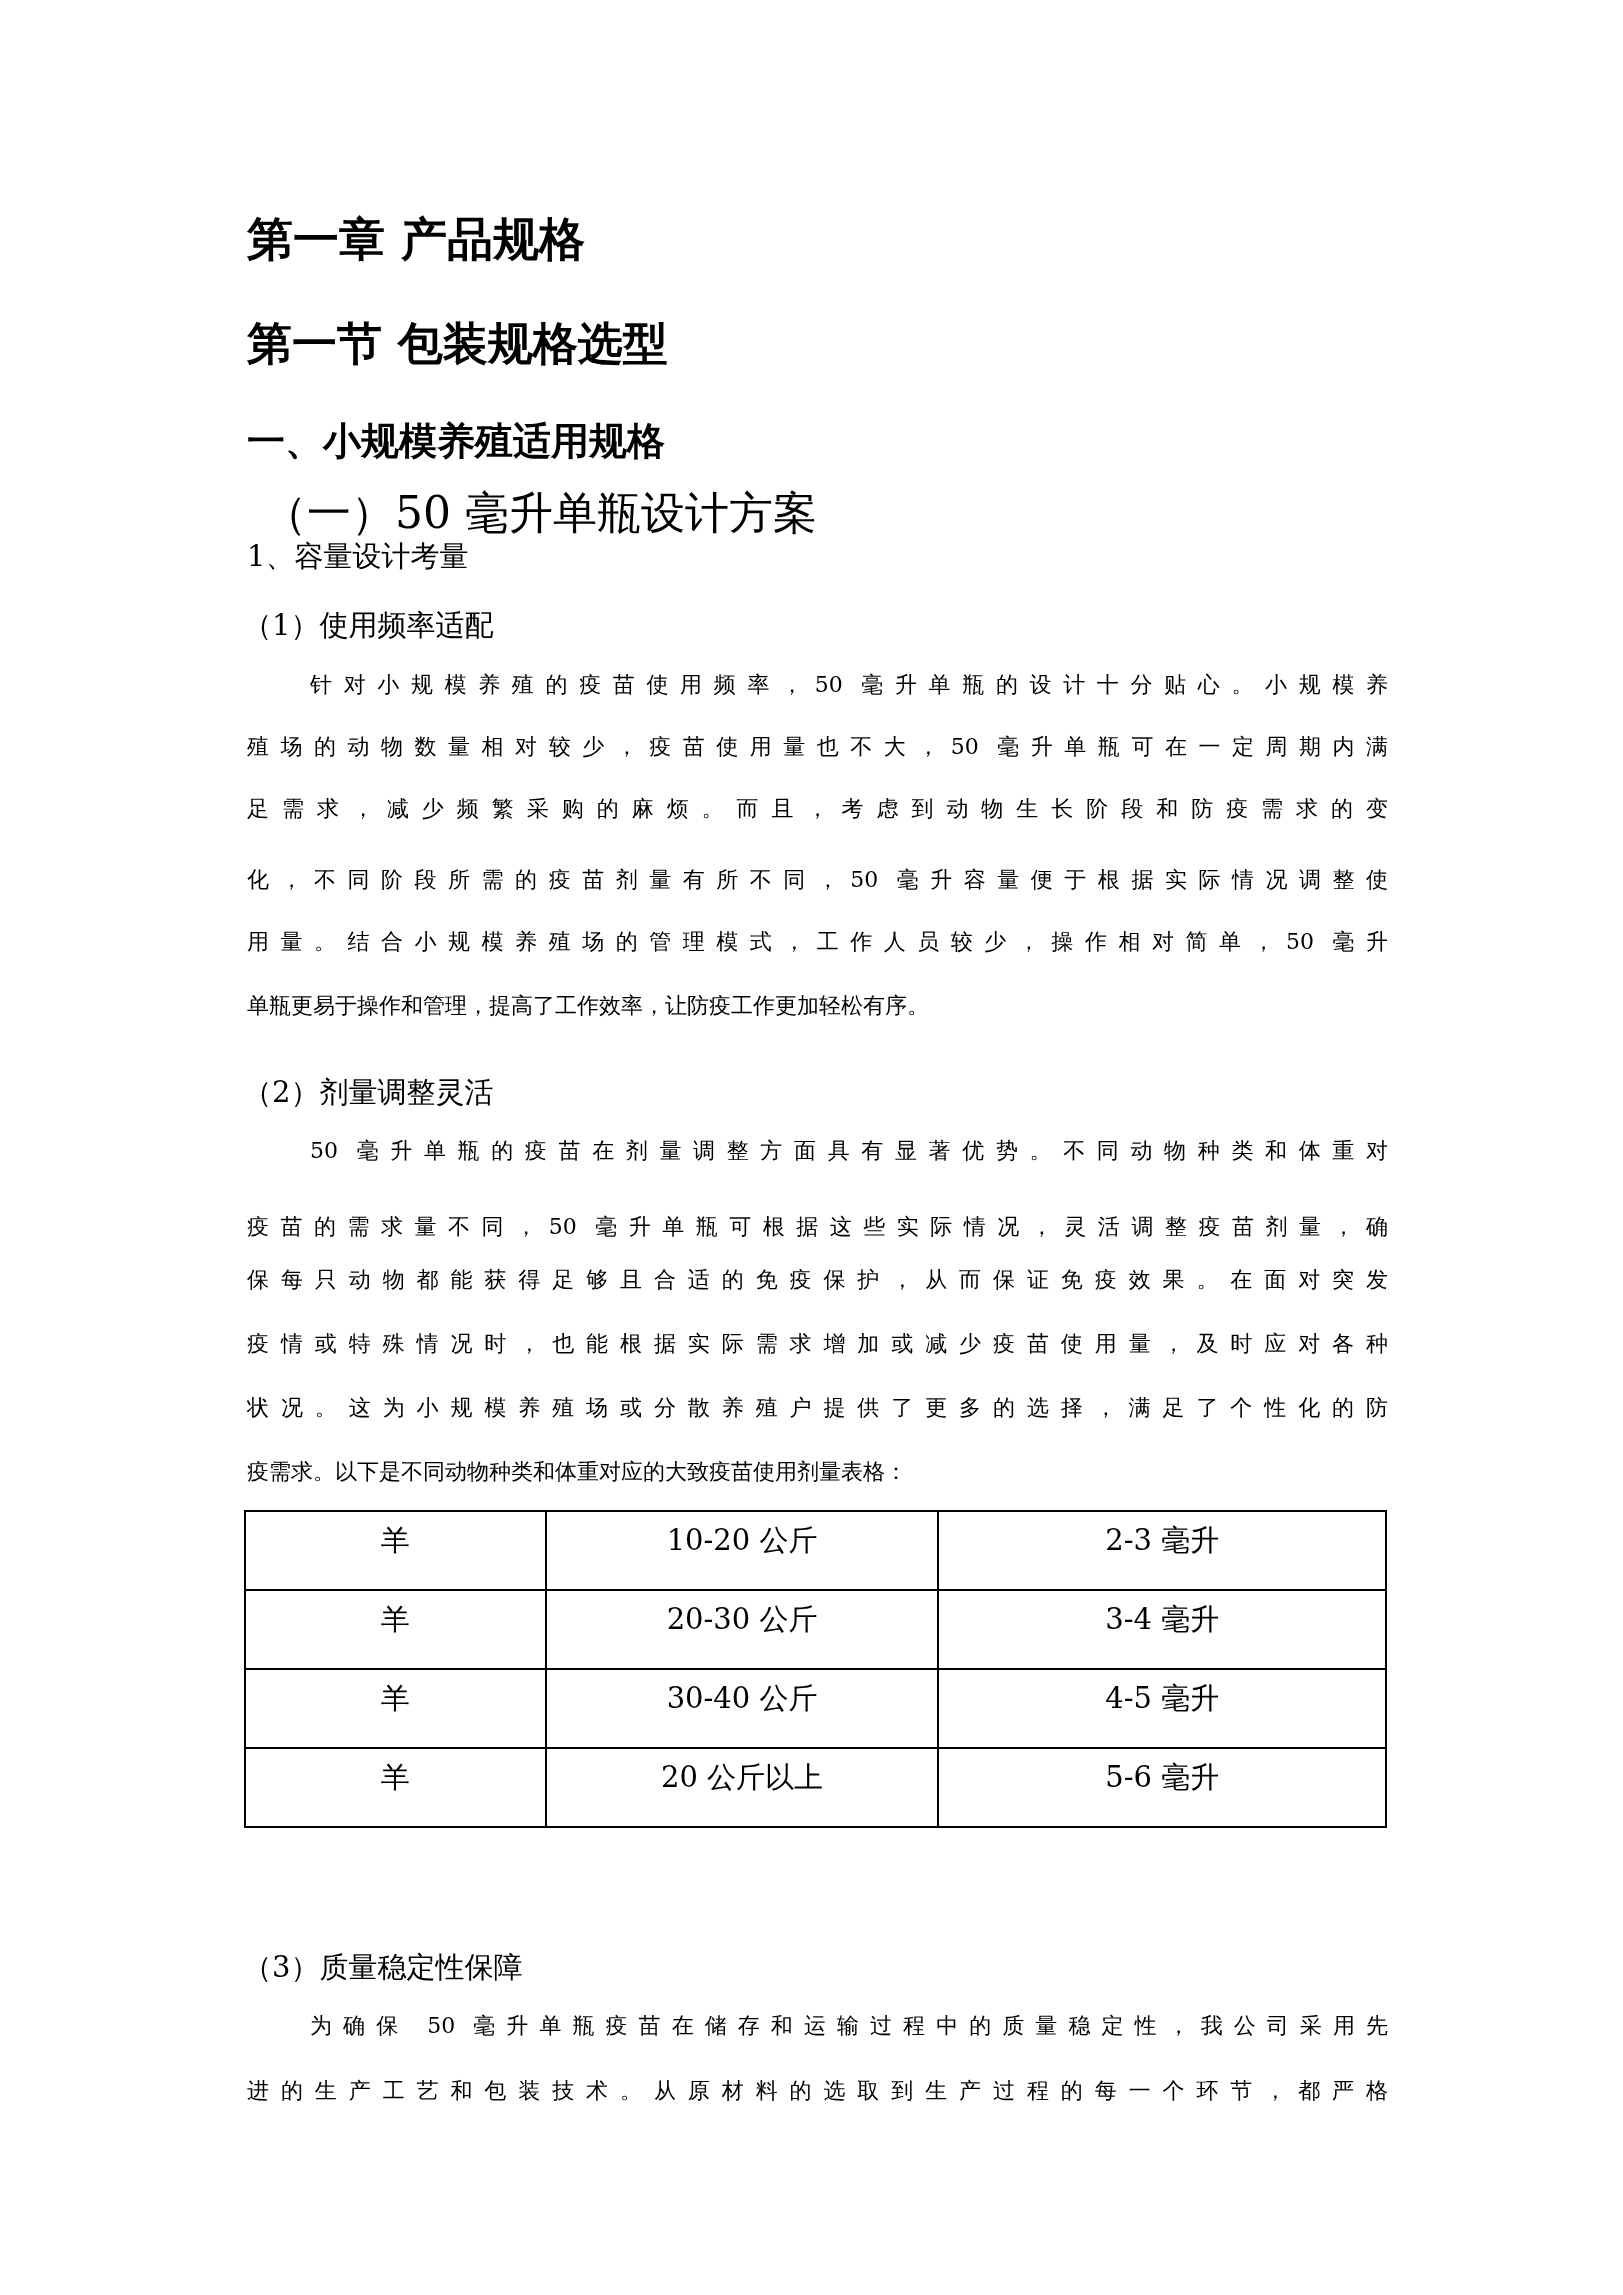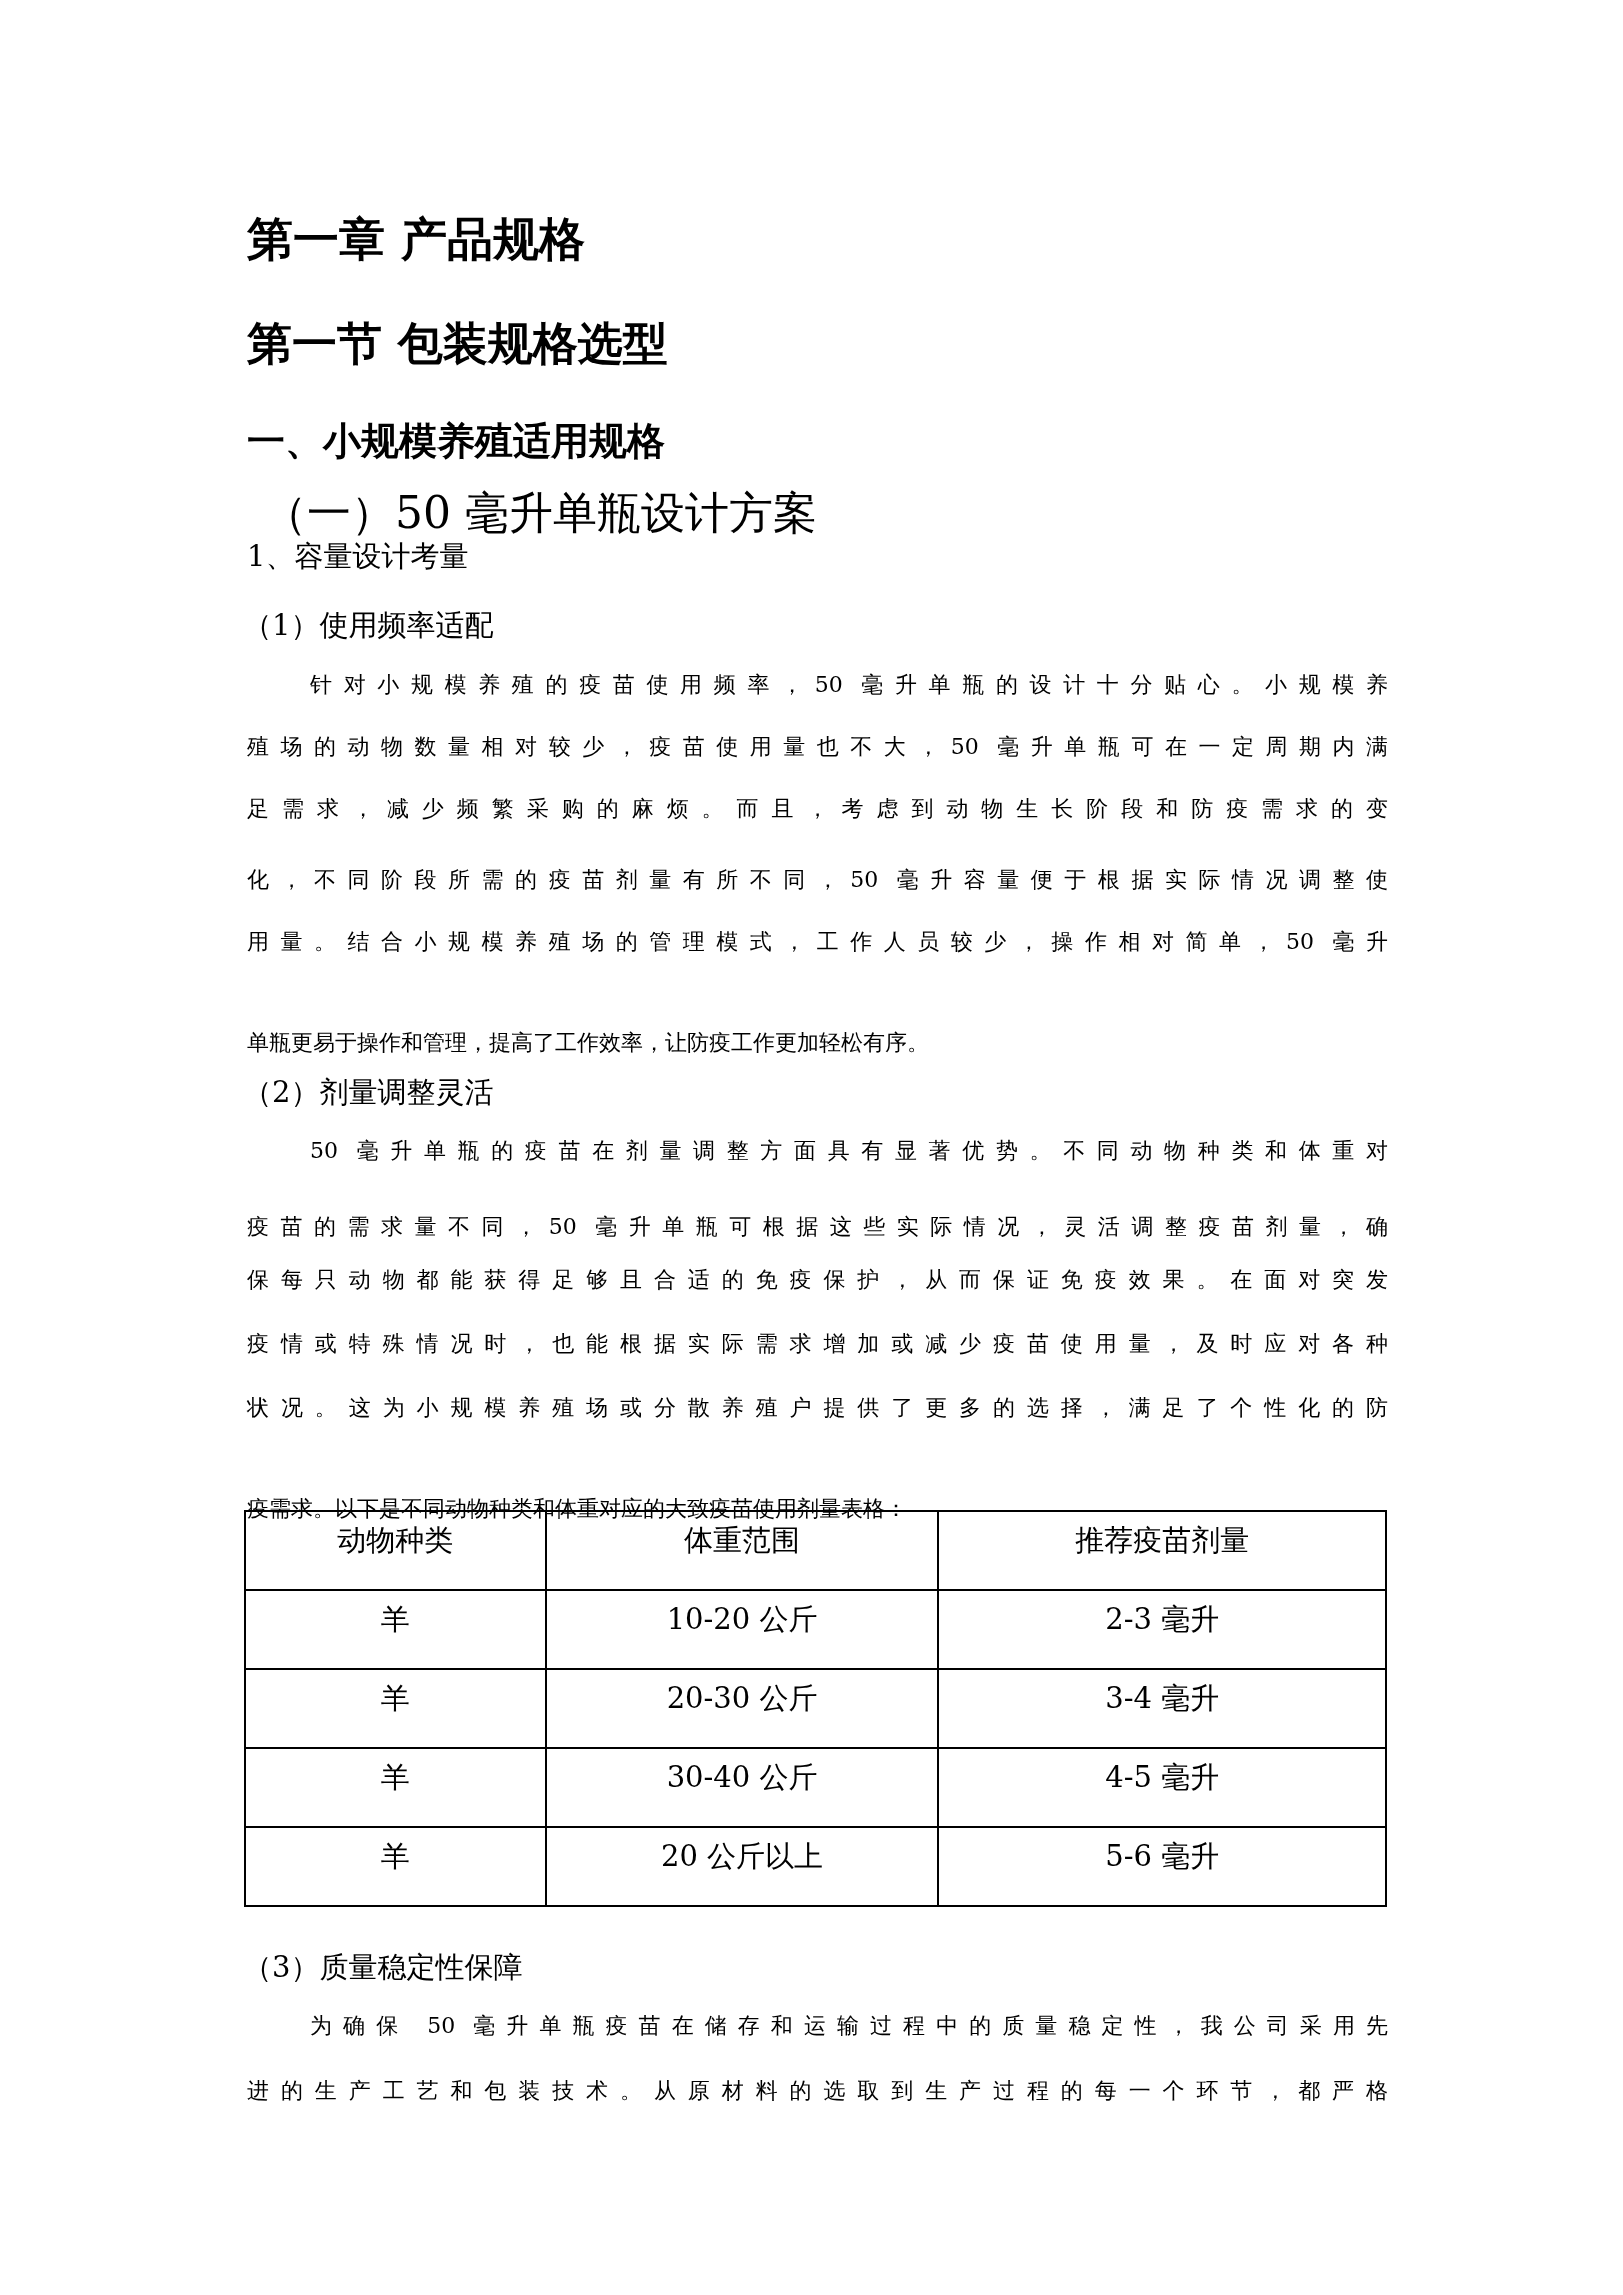--- a/index.html
+++ b/index.html
@@ -9,21 +9,21 @@
   .h1 { font-size: 46px; font-weight: bold; font-family: "DejaVu Sans", "Liberation Sans", sans-serif; }
   .h2 { font-size: 45px; font-weight: bold; font-family: "DejaVu Sans", "Liberation Sans", sans-serif; }
   .h3 { font-size: 38px; font-weight: bold; font-family: "DejaVu Sans", "Liberation Sans", sans-serif; }
   .h4 { font-size: 44px; margin-left: 20px; }
   .h5 { font-size: 29px; }
   .sub { font-size: 29px; }
   .para { position: absolute; left: 247px; width: 1141px; }
   .para .pl { position: absolute; left: 0; width: 1141px; font-size: 22px; line-height: 1; white-space: nowrap;
               text-align: justify; text-align-last: justify; }
   .para .pl.first { left: 63px; width: 1078px; }
-  .para .pl.last { text-align-last: left; margin-top: 37px; }
+  .para .pl.last { text-align-last: left; }
   table.dose { position: absolute; left: 244px; top: 1510px; width: 1143px; border-collapse: collapse; }
   table.dose td { border: 2px solid #000; height: 79px; text-align: center; vertical-align: top;
                   padding-top: 14.4px; font-size: 29px; line-height: 1; box-sizing: border-box; }
   table.dose col.c1 { width: 301px; }
   table.dose col.c2 { width: 393px; }
   table.dose col.c3 { width: 448px; }
 </style>
 </head>
 <body>
 
@@ -53,25 +53,20 @@
   <div class="pl last" style="top:1461px;">疫需求。以下是不同动物种类和体重对应的大致疫苗使用剂量表格：</div>
 </div>
 
 <table class="dose">
   <colgroup>
       <col class="c1">
       <col class="c2">
       <col class="c3">
     </colgroup>
   <tbody>
-      <tr>
-    <td>动物种类</td>
-    <td>体重范围</td>
-    <td>推荐疫苗剂量</td>
-  </tr>
   <tr>
     <td>羊</td>
     <td>10-20 公斤</td>
     <td>2-3 毫升</td>
   </tr>
   <tr>
     <td>羊</td>
     <td>20-30 公斤</td>
     <td>3-4 毫升</td>
   </tr>

